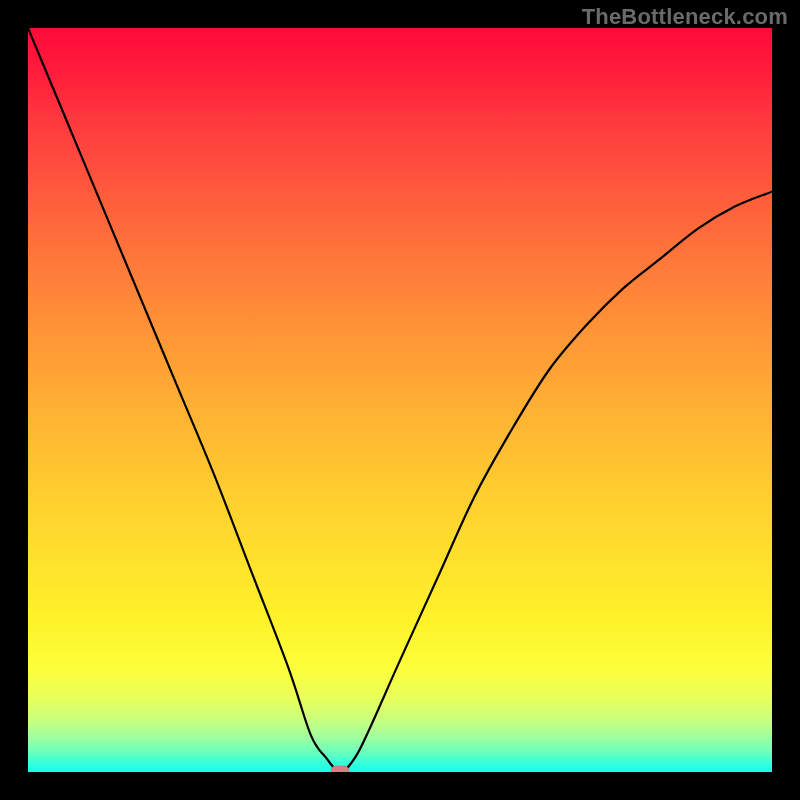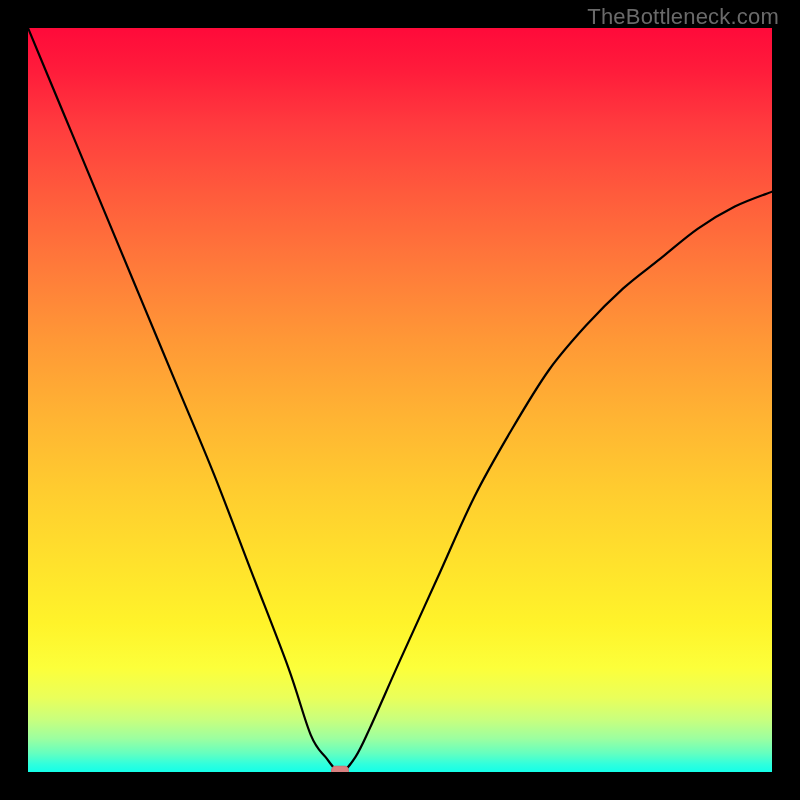--- a/index.html
+++ b/index.html
@@ -7,24 +7,24 @@
     width: 800px;
     height: 800px;
     background: #000;
     position: relative;
     font-family: Arial, Helvetica, sans-serif;
     overflow: hidden;
   }
   .watermark {
     position: absolute;
     top: 4px;
-    right: 21px;
+    right: 12px;
     color: #6a6a6a;
     font-size: 22px;
-    font-weight: 400;
+    font-weight: 700;
     z-index: 10;
     letter-spacing: 0.2px;
   }
   .plot-area {
     position: absolute;
     left: 28px;
     top: 28px;
     width: 744px;
     height: 744px;
     overflow: hidden;

